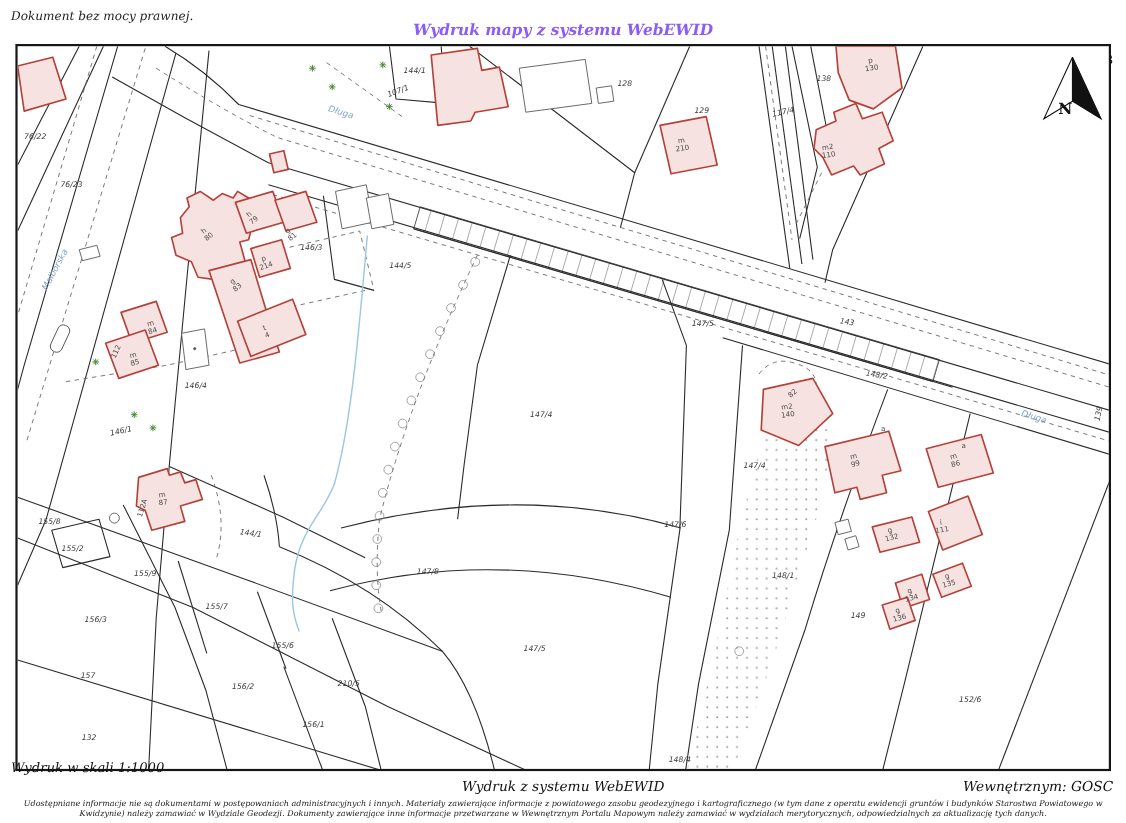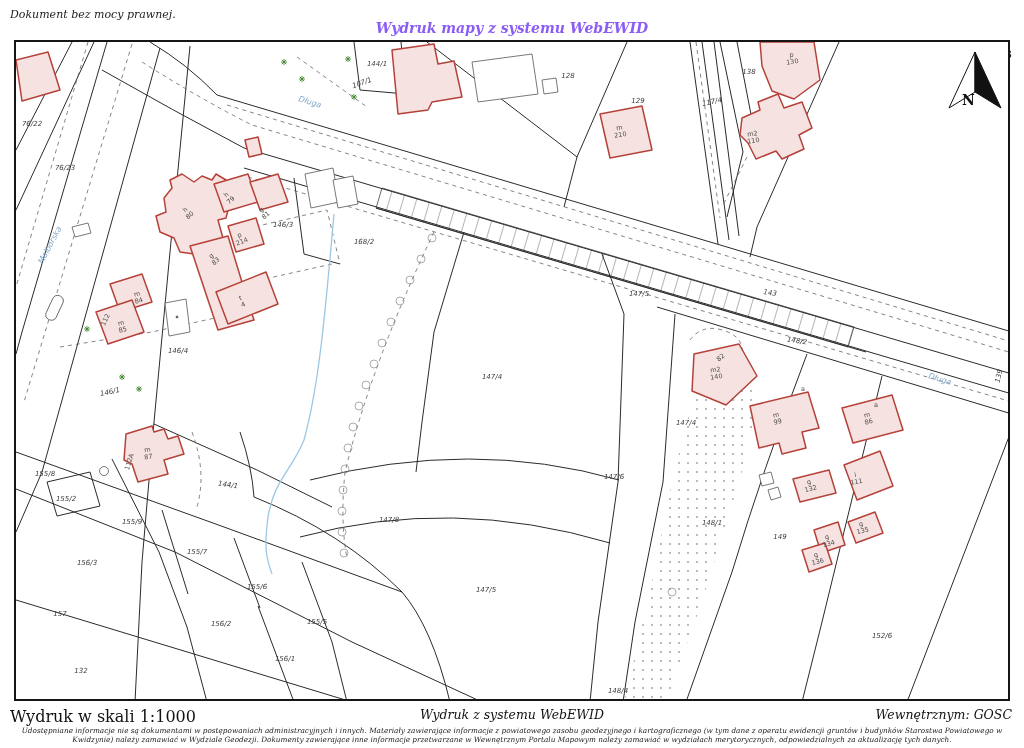--- a/index.html
+++ b/index.html
@@ -21,21 +21,21 @@
   }
   .blbl{
     position:absolute;font:6.5px "DejaVu Sans",sans-serif;color:#4d4d4d;
     transform:translate(-50%,-50%);white-space:pre-line;text-align:center;line-height:1.1;pointer-events:none;
   }
   .street{
     position:absolute;font:italic 8px "DejaVu Sans",sans-serif;color:#84a7cb;
     transform:translate(-50%,-50%);white-space:nowrap;pointer-events:none;
   }
   .nlabel{position:absolute;font:bold 14px "DejaVu Serif",serif;color:#111;}
-  .ftr-left{position:absolute;left:10px;top:707px;font-size:16px;}
+  .ftr-left{position:absolute;left:10px;top:691px;font-style:italic;font-size:12px;}
   .ftr-center{position:absolute;left:0;right:0;top:707px;text-align:center;font-style:italic;font-size:12.5px;}
   .ftr-right{position:absolute;right:12px;top:707px;font-style:italic;font-size:12.5px;}
   .ftr-disc{
     position:absolute;left:17px;right:17px;top:726px;text-align:center;
     font-style:italic;font-size:7.3px;line-height:1.25;color:#222;
   }
 </style>
 </head>
 <body>
 
@@ -199,46 +199,46 @@
   </svg>
 
   <div class="lbl" style="left:16px;top:82px">76/22</div>
   <div class="lbl" style="left:49px;top:126px">76/23</div>
   <div class="lbl" style="left:346px;top:41px;transform:translate(-50%,-50%) rotate(-20deg)">107/1</div>
   <div class="lbl" style="left:361px;top:22px">144/1</div>
   <div class="lbl" style="left:552px;top:34px">128</div>
   <div class="lbl" style="left:622px;top:59px">129</div>
   <div class="lbl" style="left:696px;top:60px;transform:translate(-50%,-50%) rotate(-12deg)">117/4</div>
   <div class="lbl" style="left:733px;top:30px">138</div>
-  <div class="lbl" style="left:348px;top:200px">168/2</div>
+  <div class="lbl" style="left:348px;top:200px">144/5</div>
   <div class="lbl" style="left:267px;top:183px">146/3</div>
   <div class="lbl" style="left:162px;top:309px">146/4</div>
   <div class="lbl" style="left:94px;top:350px;transform:translate(-50%,-50%) rotate(-12deg)">146/1</div>
   <div class="lbl" style="left:623px;top:252px">147/5</div>
   <div class="lbl" style="left:476px;top:335px">147/4</div>
   <div class="lbl" style="left:754px;top:251px;transform:translate(-50%,-50%) rotate(9deg)">143</div>
   <div class="lbl" style="left:781px;top:299px;transform:translate(-50%,-50%) rotate(9deg)">148/2</div>
   <div class="lbl" style="left:983px;top:334px;transform:translate(-50%,-50%) rotate(-78deg)">139</div>
   <div class="lbl" style="left:670px;top:381px">147/4</div>
   <div class="lbl" style="left:598px;top:435px">147/6</div>
   <div class="lbl" style="left:696px;top:481px">148/1</div>
-  <div class="lbl" style="left:764px;top:495px">149</div>
+  <div class="lbl" style="left:764px;top:518px">149</div>
   <div class="lbl" style="left:602px;top:649px">148/4</div>
   <div class="lbl" style="left:866px;top:594px">152/6</div>
   <div class="lbl" style="left:212px;top:443px;transform:translate(-50%,-50%) rotate(8deg)">144/1</div>
   <div class="lbl" style="left:29px;top:432px">155/8</div>
   <div class="lbl" style="left:50px;top:457px">155/2</div>
   <div class="lbl" style="left:116px;top:480px">155/9</div>
   <div class="lbl" style="left:181px;top:510px">155/7</div>
   <div class="lbl" style="left:71px;top:521px">156/3</div>
-  <div class="lbl" style="left:44px;top:572px">157</div>
+  <div class="lbl" style="left:64px;top:572px">157</div>
   <div class="lbl" style="left:65px;top:629px">132</div>
   <div class="lbl" style="left:205px;top:582px">156/2</div>
   <div class="lbl" style="left:241px;top:545px">155/6</div>
-  <div class="lbl" style="left:301px;top:580px">155/5</div>
+  <div class="lbl" style="left:301px;top:580px">210/5</div>
   <div class="lbl" style="left:269px;top:617px">156/1</div>
   <div class="lbl" style="left:373px;top:478px">147/8</div>
   <div class="lbl" style="left:470px;top:548px">147/5</div>
 
   <div class="street" style="left:34px;top:203px;transform:translate(-50%,-50%) rotate(-62deg)">Malborska</div>
   <div class="street" style="left:294px;top:60px;transform:translate(-50%,-50%) rotate(17deg)">Długa</div>
   <div class="street" style="left:924px;top:337px;transform:translate(-50%,-50%) rotate(17deg)">Długa</div>
 
   <div class="blbl" style="left:172px;top:171px;transform:translate(-50%,-50%) rotate(-40deg)">h
 80</div>

